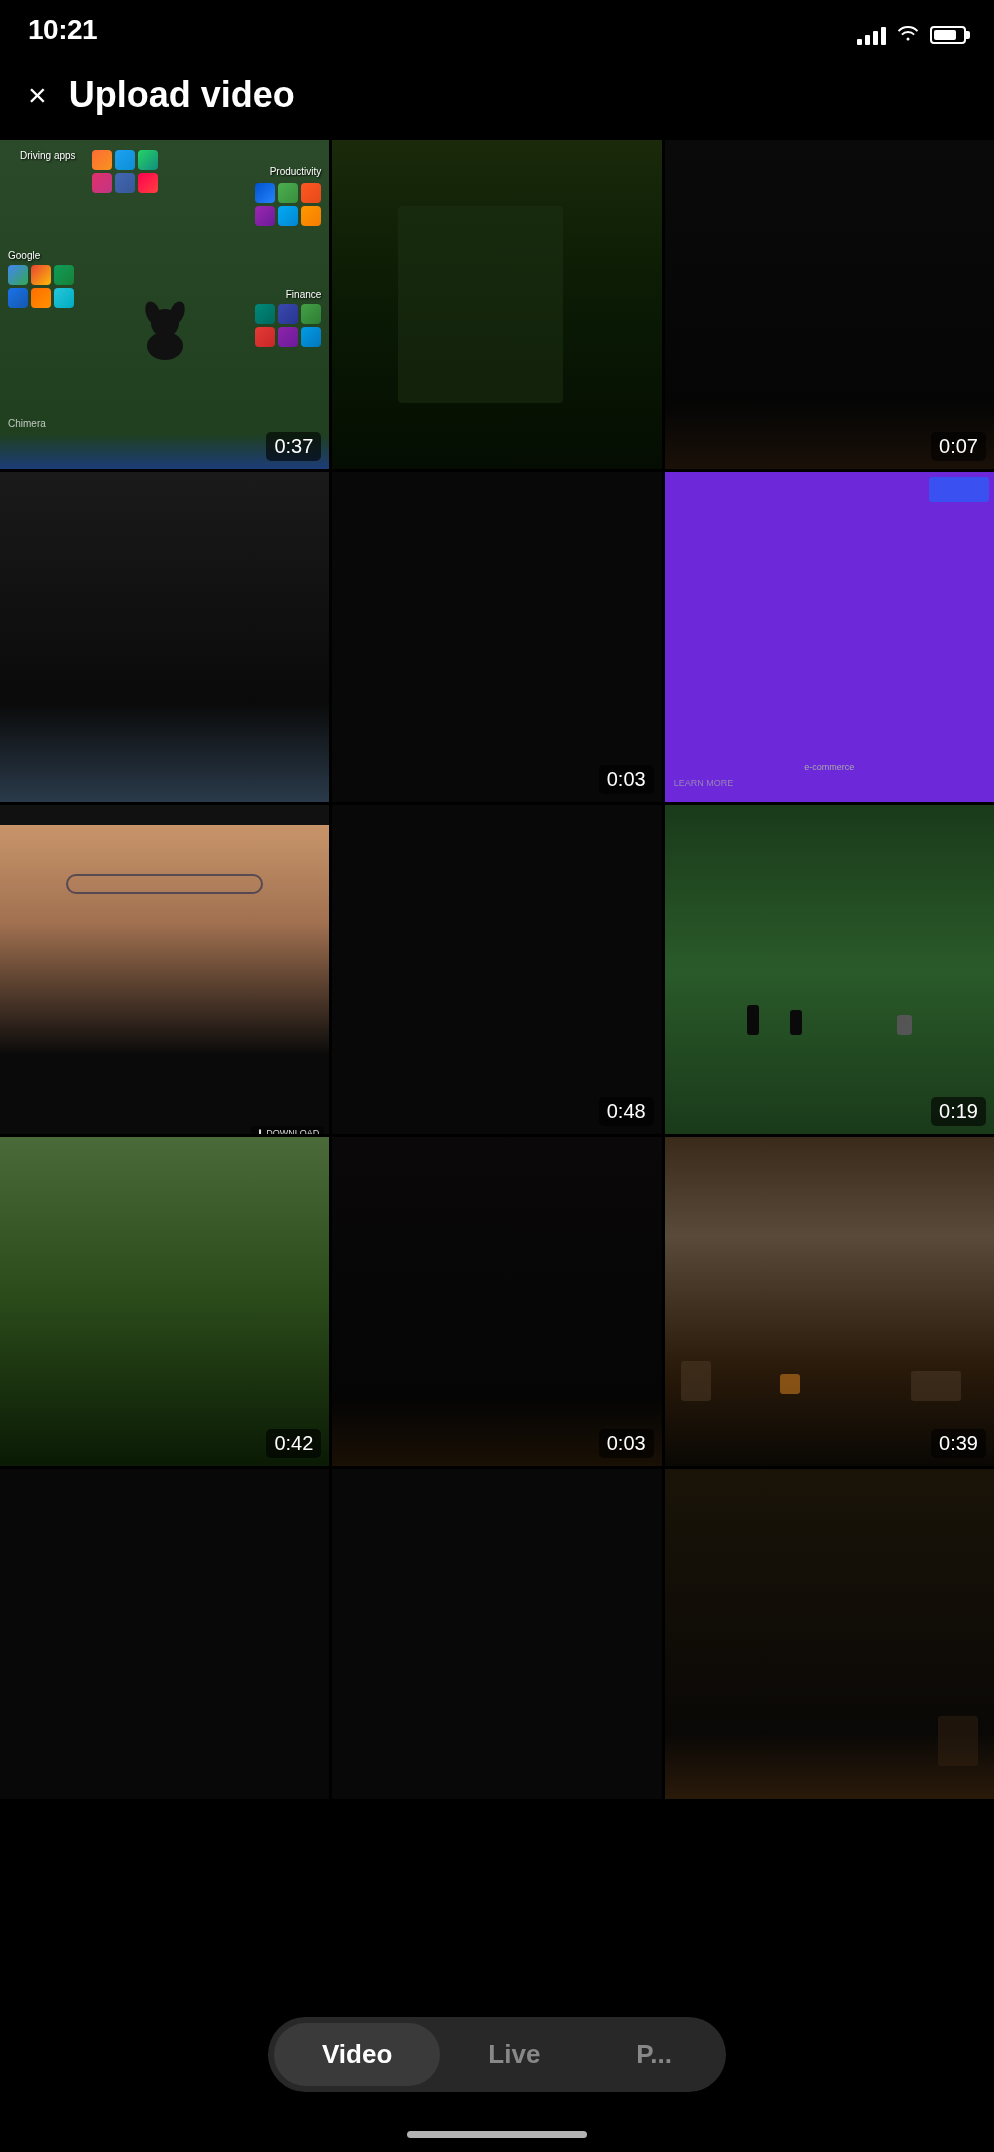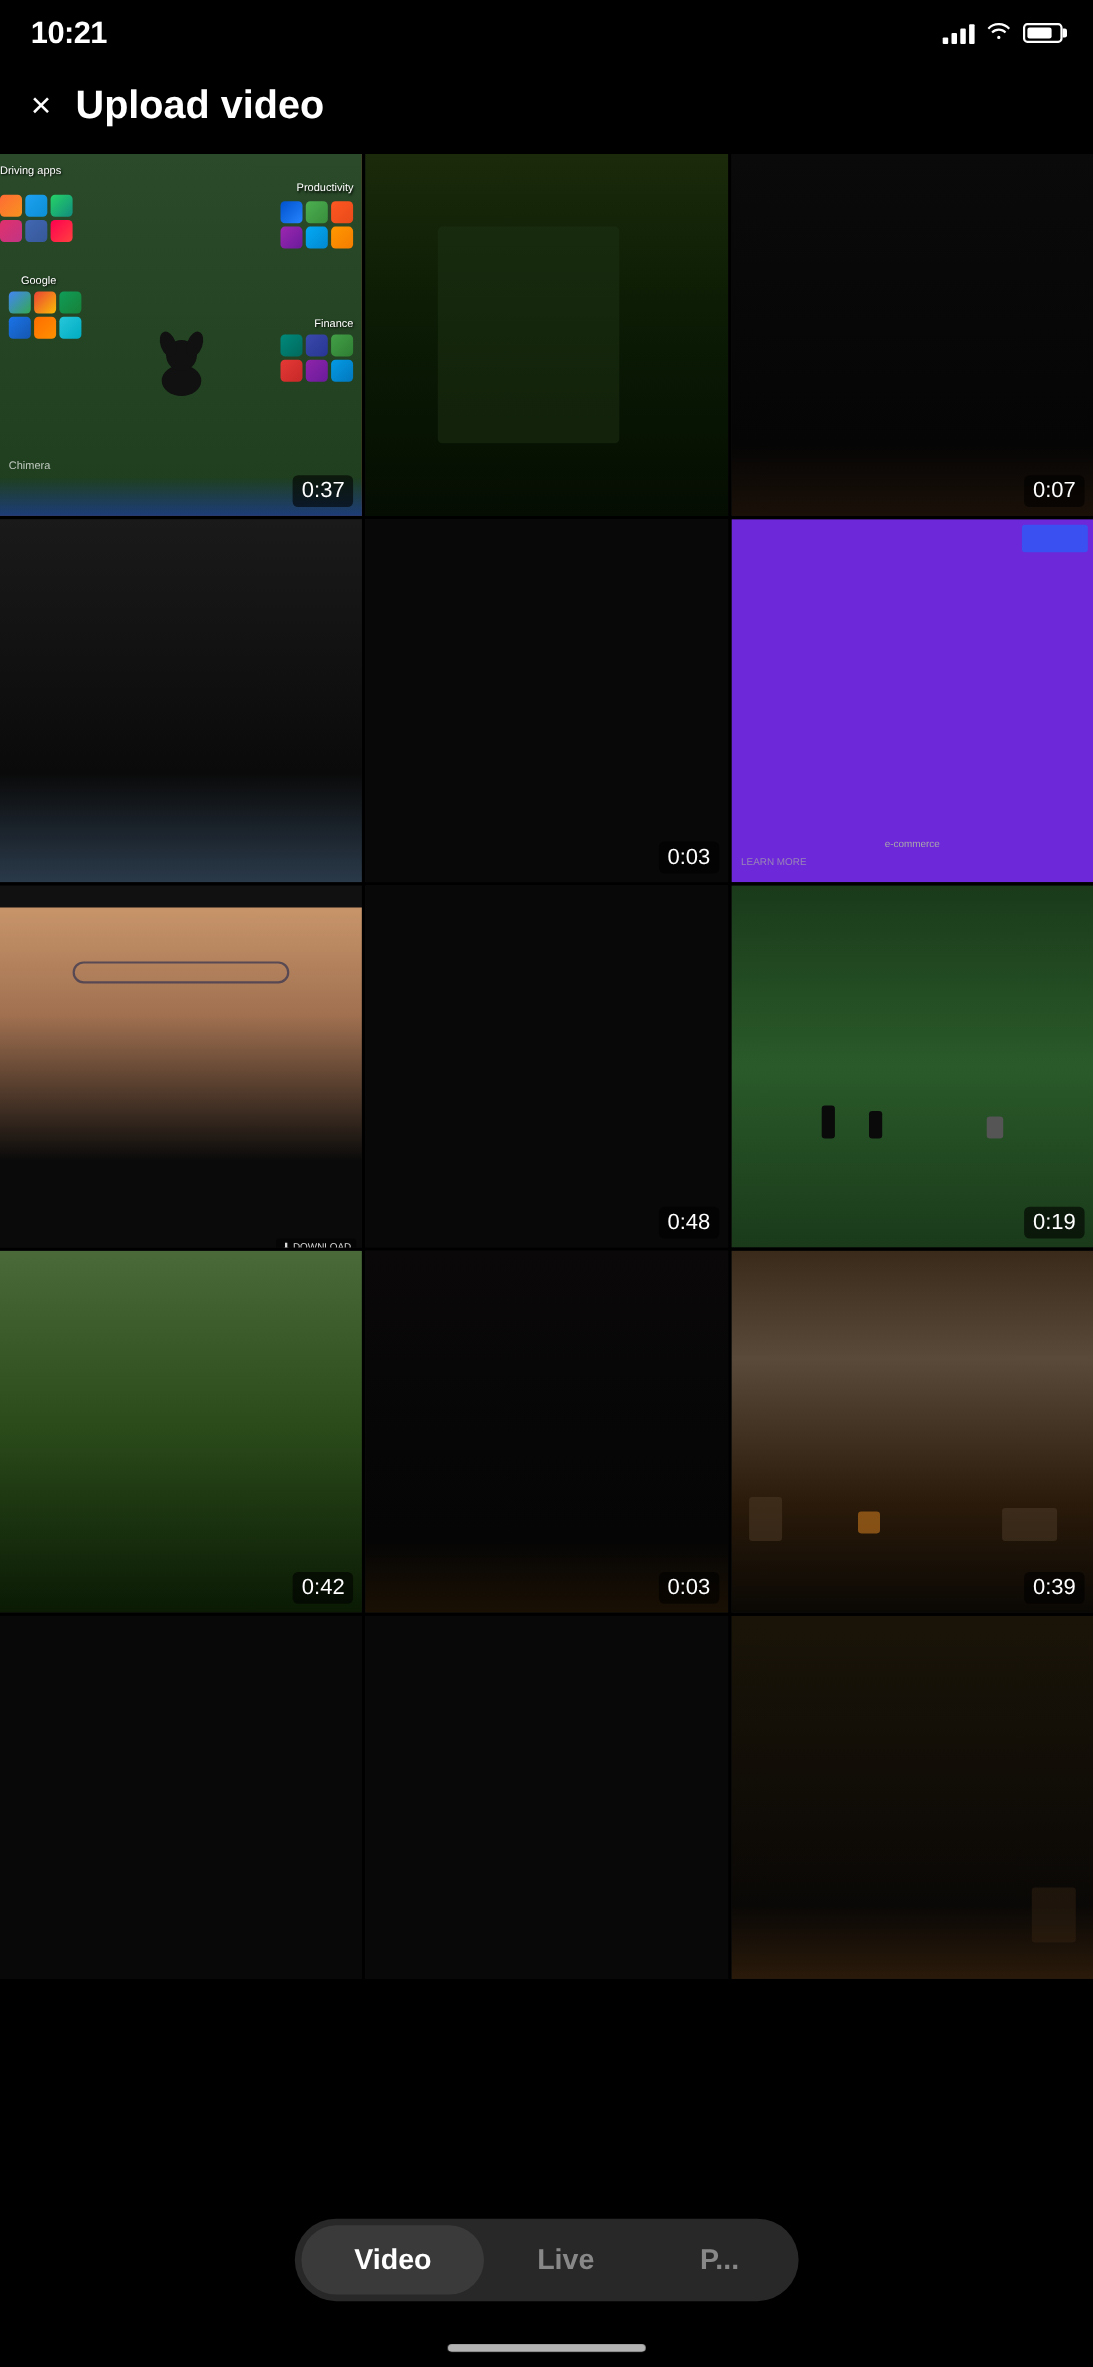--- a/index.html
+++ b/index.html
@@ -15,21 +15,21 @@
       font-family: -apple-system, BlinkMacSystemFont, 'Helvetica Neue', sans-serif;
       width: 994px;
       min-height: 2152px;
       overflow-x: hidden;
     }
 
     
     .status-bar {
       display: flex;
       justify-content: space-between;
-      align-items: center;
+      align-items: flex-end;
       padding: 14px 28px 8px;
       height: 54px;
     }
 
     .status-time {
       font-size: 28px;
       font-weight: 600;
       letter-spacing: -0.5px;
     }
 
@@ -243,21 +243,21 @@
 <div class="header">
   <span class="close-btn">×</span>
   <span class="header-title">Upload video</span>
 </div>
 
 <div class="video-grid">
 
   <div class="video-thumb selected">
     <div class="thumb-bg thumb-horse-bg">
 
-      <div style="position:absolute; top:10px; left:0; display:flex; flex-direction:column; gap:16px;">
+      <div style="position:absolute; top:10px; left:20px; display:flex; flex-direction:row; gap:16px;">
         <div style="font-size:10px; color:#fff; text-shadow:1px 1px 2px #000;">Driving apps</div>
         <div style="display:grid; grid-template-columns:repeat(3,1fr); gap:3px;">
           <div style="width:20px;height:20px;border-radius:4px;background:linear-gradient(135deg,#ff6b35,#f7931e);"></div>
           <div style="width:20px;height:20px;border-radius:4px;background:linear-gradient(135deg,#1da1f2,#0d8fd4);"></div>
           <div style="width:20px;height:20px;border-radius:4px;background:linear-gradient(135deg,#25d366,#128c7e);"></div>
           <div style="width:20px;height:20px;border-radius:4px;background:linear-gradient(135deg,#e1306c,#c13584);"></div>
           <div style="width:20px;height:20px;border-radius:4px;background:linear-gradient(135deg,#4267b2,#365899);"></div>
           <div style="width:20px;height:20px;border-radius:4px;background:linear-gradient(135deg,#ff0050,#ff4040);"></div>
         </div>
       </div>
@@ -268,21 +268,21 @@
           <div style="width:20px;height:20px;border-radius:4px;background:linear-gradient(135deg,#0052cc,#2684ff);"></div>
           <div style="width:20px;height:20px;border-radius:4px;background:linear-gradient(135deg,#4caf50,#388e3c);"></div>
           <div style="width:20px;height:20px;border-radius:4px;background:linear-gradient(135deg,#ff5722,#e64a19);"></div>
           <div style="width:20px;height:20px;border-radius:4px;background:linear-gradient(135deg,#9c27b0,#6a1b9a);"></div>
           <div style="width:20px;height:20px;border-radius:4px;background:linear-gradient(135deg,#03a9f4,#0288d1);"></div>
           <div style="width:20px;height:20px;border-radius:4px;background:linear-gradient(135deg,#ff9800,#f57c00);"></div>
         </div>
       </div>
 
       <div style="position:absolute; top:110px; left:8px; display:flex; flex-direction:column; gap:4px;">
-        <div style="font-size:10px; color:#fff; text-shadow:1px 1px 2px #000;margin-left:11px;">Google</div>
+        <div style="font-size:10px; color:#fff; text-shadow:1px 1px 2px #000;">Google</div>
         <div style="display:grid; grid-template-columns:repeat(3,1fr); gap:3px;">
           <div style="width:20px;height:20px;border-radius:4px;background:linear-gradient(135deg,#4285f4,#34a853);"></div>
           <div style="width:20px;height:20px;border-radius:4px;background:linear-gradient(135deg,#ea4335,#fbbc05);"></div>
           <div style="width:20px;height:20px;border-radius:4px;background:linear-gradient(135deg,#0f9d58,#188038);"></div>
           <div style="width:20px;height:20px;border-radius:4px;background:linear-gradient(135deg,#1a73e8,#1557b0);"></div>
           <div style="width:20px;height:20px;border-radius:4px;background:linear-gradient(135deg,#ff6d00,#ff9100);"></div>
           <div style="width:20px;height:20px;border-radius:4px;background:linear-gradient(135deg,#26c6da,#00acc1);"></div>
         </div>
       </div>
 

